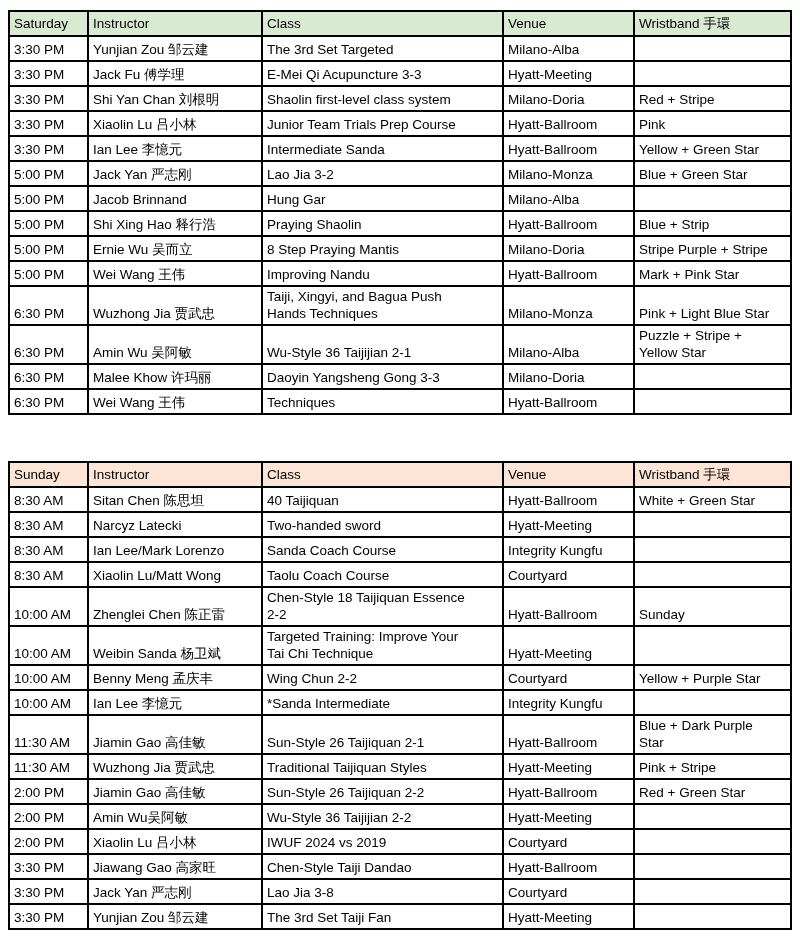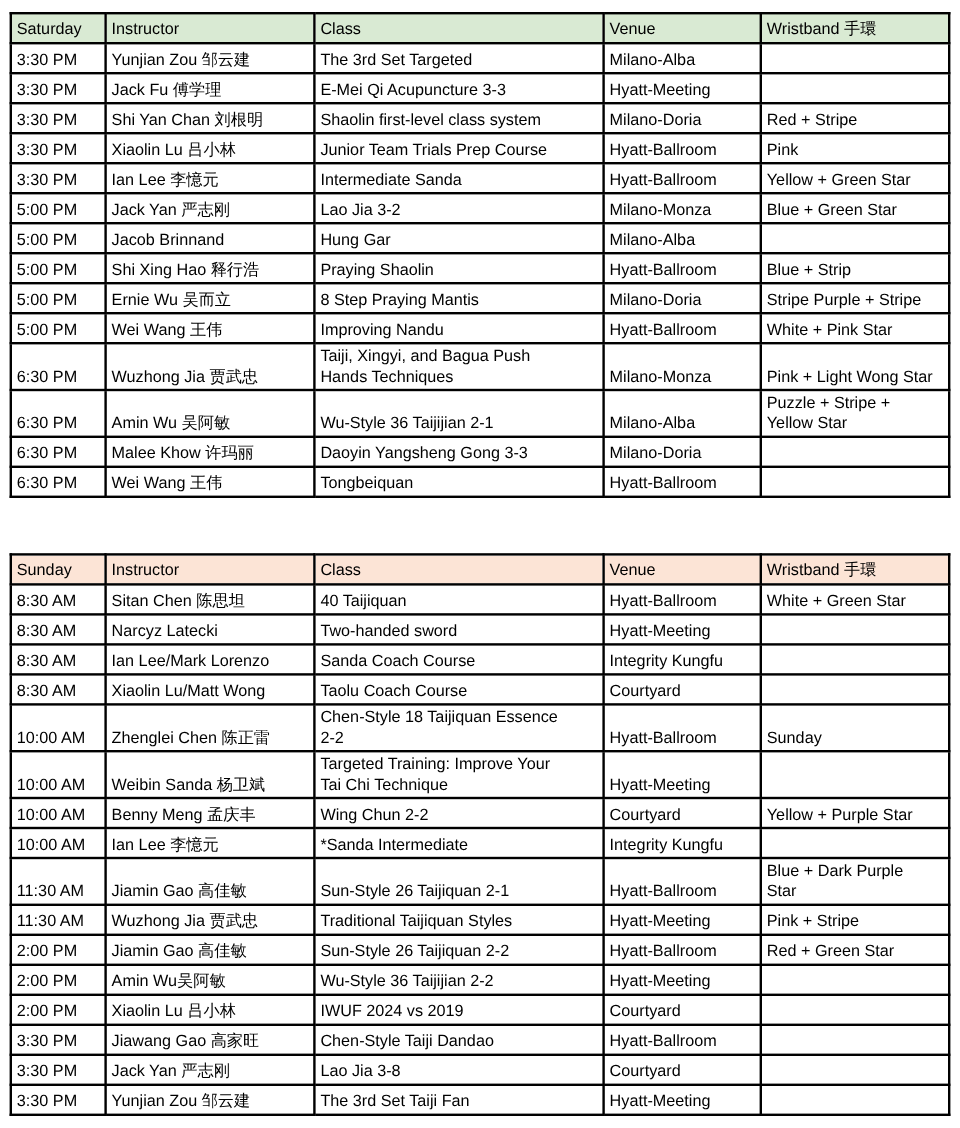--- a/index.html
+++ b/index.html
@@ -129,49 +129,49 @@
           <td>Ernie Wu 吴而立</td>
           <td>8 Step Praying Mantis</td>
           <td>Milano-Doria</td>
           <td>Stripe Purple + Stripe</td>
         </tr>
         <tr>
           <td>5:00 PM</td>
           <td>Wei Wang 王伟</td>
           <td>Improving Nandu</td>
           <td>Hyatt-Ballroom</td>
-          <td>White + Pink Star</td>
+          <td>Mark + Pink Star</td>
         </tr>
         <tr>
           <td>6:30 PM</td>
           <td>Wuzhong Jia 贾武忠</td>
           <td>Taiji, Xingyi, and Bagua Push
 Hands Techniques</td>
           <td>Milano-Monza</td>
-          <td>Pink + Light Wong Star</td>
+          <td>Pink + Light Blue Star</td>
         </tr>
         <tr>
           <td>6:30 PM</td>
           <td>Amin Wu 吴阿敏</td>
           <td>Wu-Style 36 Taijijian 2-1</td>
           <td>Milano-Alba</td>
           <td>Puzzle + Stripe +
 Yellow Star</td>
         </tr>
         <tr>
           <td>6:30 PM</td>
           <td>Malee Khow 许玛丽</td>
           <td>Daoyin Yangsheng Gong 3-3</td>
           <td>Milano-Doria</td>
           <td></td>
         </tr>
         <tr>
           <td>6:30 PM</td>
           <td>Wei Wang 王伟</td>
-          <td>Tongbeiquan</td>
+          <td>Techniques</td>
           <td>Hyatt-Ballroom</td>
           <td></td>
         </tr>
       </tbody>
   </table>
 
   <div class="gap"></div>
 
   <table class="schedule">
     <colgroup>

